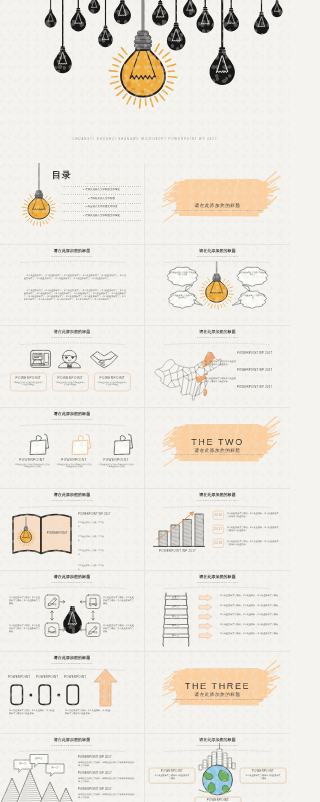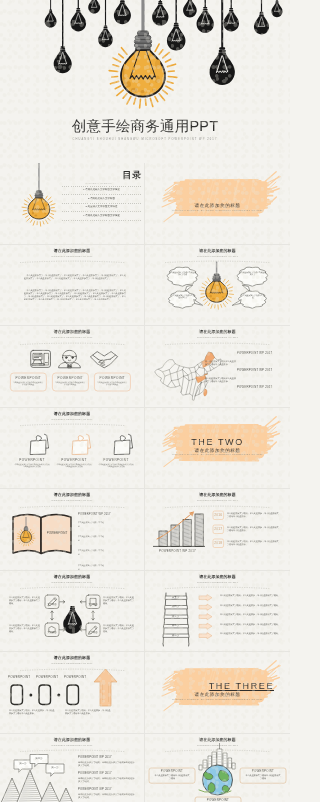--- a/index.html
+++ b/index.html
@@ -154,21 +154,20 @@
         <ellipse cx="142.6" cy="91.6" rx="2.0" ry="1.6" fill="#d9982e" opacity=".95"></ellipse>
         <ellipse cx="154.0" cy="90.0" rx="1.8" ry="1.5" fill="#d9982e" opacity=".9"></ellipse>
         <path d="M156.8 60.0 C159.2 58.6 161.0 60.8 160.2 64.2 C159.4 67.4 156.4 68.9 155.4 66.9 C154.5 65.0 154.9 61.0 156.8 60.0 Z" fill="#e3a133"></path>
         <path d="M156.6 76.0 C158.9 74.8 160.5 77.2 159.5 80.2 C158.6 83.0 156.0 84.0 155.3 82.1 C154.6 80.2 155.1 76.8 156.6 76.0 Z" fill="#e3a133"></path>
         <ellipse cx="138.6" cy="58.0" rx="1.2" ry="1.2" fill="#e3a133"></ellipse>
         <ellipse cx="133.2" cy="68.4" rx="1.1" ry="1.5" fill="#e3a133"></ellipse>
         <ellipse cx="150.2" cy="84.0" rx="1.2" ry="1.0" fill="#e3a133"></ellipse>
         <path d="M125.0 64.4 C122.2 71.2 122.8 80.4 126.8 86.6" stroke="#d9982e" stroke-width="1.6" fill="none" stroke-linecap="round"></path>
       </g>
     </svg>
-    <div class="abs cover-title">创意手绘商务通用PPT</div>
     <div class="abs cover-sub">CHUANGYI SHOUHUI SHANGWU MICROSOFT POWERPOINT WP 2017</div>
   </div>
   <div class="grid">
 
   <div class="slide">
     <svg class="abs" style="left:0;top:0" width="145" height="82" viewBox="0 0 145 82">
       <g id="tocrays" stroke="#eaa63a" stroke-width="0.8" stroke-linecap="round">
             <path d="M51.41 47.71 L55.78 48.24"></path>
             <path d="M50.76 50.45 L53.58 51.47"></path>
             <path d="M49.52 52.99 L53.22 55.36"></path>
@@ -202,21 +201,21 @@
       <path d="M35.4 35.0 C32.8 37.6 28.0 40.6 28.0 46.2 C28.0 51.8 32.9 56.0 38.9 56.0
                C44.9 56.0 49.8 51.8 49.8 46.2 C49.8 40.6 45.0 37.6 42.4 35.0 Z" fill="#efae3e" stroke="#231f1b" stroke-width="0.85" stroke-linejoin="round"></path>
       <path d="M36.9 35.3 L32.6 46.8 M40.9 35.3 L45.2 46.8" stroke="#2a2420" stroke-width=".48" fill="none"></path>
       <path d="M32.5 47.0 L33.5 45.7 L34.5 47.2 L35.5 45.7 L36.5 47.2 L37.5 45.7 L38.5 47.2
                L39.5 45.7 L40.5 47.2 L41.5 45.7 L42.5 47.2 L43.5 45.7 L45.2 46.8" stroke="#2a2420" stroke-width=".52" fill="none" stroke-linejoin="round" stroke-linecap="round"></path>
       <ellipse cx="33.0" cy="50.0" rx="1.2" ry="1.4" fill="#d9982e"></ellipse>
       <ellipse cx="35.8" cy="52.6" rx="1.5" ry="1.0" fill="#d9982e"></ellipse>
       <ellipse cx="45.2" cy="50.8" rx="0.9" ry="0.7" fill="#d9982e"></ellipse>
       <path d="M46.4 39.8 C47.6 39.1 48.5 40.3 48.1 42.0 C47.7 43.5 46.2 44.3 45.7 43.2 C45.3 42.2 45.5 40.2 46.4 39.8 Z" fill="#e3a133"></path>
     </svg>
-    <div class="abs" style="left:52px;right:2px;top:8px;text-align:right;font-size:9px;font-weight:700;color:#2d2d2b;letter-spacing:.8px;line-height:9.5px;">目录</div>
+    <div class="abs" style="left:52px;right:2px;top:8px;text-align:left;font-size:9px;font-weight:700;color:#2d2d2b;letter-spacing:.8px;line-height:9.5px;">目录</div>
     <div class="abs" style="left:56px;right:2px;top:18.6px;text-align:center;font-size:1.7px;color:#a8a8a0;letter-spacing:.6px;">CHUANGYI SHOUHUI</div>
     <div class="abs" style="left:62px;right:3px;top:23px;">
       <div class="tocrow">
             <span class="tocdash"></span>
             <span class="toctxt">1.请用此处输入文字标题文字描述</span>
           </div>
       <div class="tocrow">
             <span class="tocdash"></span>
             <span class="toctxt">2.请用此处输入文字标题</span>
           </div>
@@ -843,21 +842,21 @@
             <path d="M93.2 16.0 L85.1 53.0" stroke-width="1.0" stroke="#fcd9b0" opacity="0.55"></path>
             <path d="M62.1 16.0 L52.4 53.0" stroke-width="1.0" stroke="#fcd9b0" opacity="0.55"></path>
             <path d="M68.5 16.0 L57.8 53.0" stroke-width="1.0" stroke="#fcd9b0" opacity="0.55"></path>
             <path d="M94.2 16.0 L85.9 53.0" stroke-width="1.0" stroke="#fcd9b0" opacity="0.55"></path>
             <path d="M108.9 16.0 L100.4 53.0" stroke-width="1.0" stroke="#fcd9b0" opacity="0.55"></path>
             <path d="M70.7 16.0 L61.0 53.0" stroke-width="1.0" stroke="#fcd9b0" opacity="0.55"></path>
             <path d="M74.9 16.0 L65.2 53.0" stroke-width="1.0" stroke="#fcd9b0" opacity="0.55"></path>
             <path d="M93.8 16.0 L84.0 53.0" stroke-width="1.0" stroke="#fcd9b0" opacity="0.55"></path>
           </g>
     </svg>
-    <div class="abs" style="left:0;right:16px;top:29px;text-align:right;font-size:9px;color:#2f2f2d;letter-spacing:1.6px;text-decoration:underline;">THE THREE</div>
+    <div class="abs" style="left:0;right:0;top:29px;text-align:center;font-size:9px;color:#2f2f2d;letter-spacing:1.6px;">THE THREE</div>
     <div class="abs" style="left:0;right:0;top:40px;text-align:center;font-size:4.6px;color:#3a3a38;letter-spacing:.5px;">请在此添加您的标题</div>
     <div class="abs" style="left:0;right:0;top:45.8px;text-align:center;font-size:1.85px;color:#85857e;letter-spacing:.55px;">CHUANGYI SHOUHUI SHANGWU MICROSOFT POWERPOINT WP 2017</div>
   </div>
 
   <div class="slide">
     <div class="s-title">请在此添加您的标题</div>
     <div class="s-sub">MICROSOFT POWERPOINT WP 2017</div>
     <svg class="s-dash" viewBox="0 0 145 6">
       <path d="M20 4.6 Q72.5 1.6 125 4.6" stroke="#b0b0a8" stroke-width="0.5" fill="none" stroke-dasharray="1.2 1.2"></path>
     </svg>

